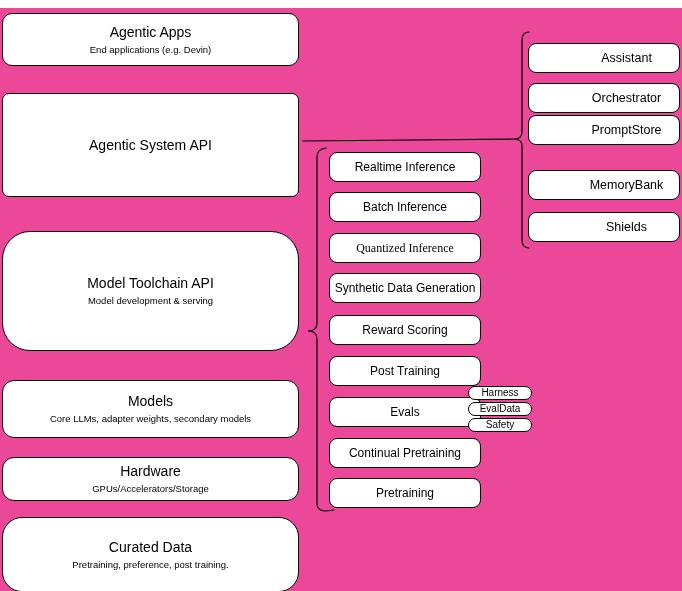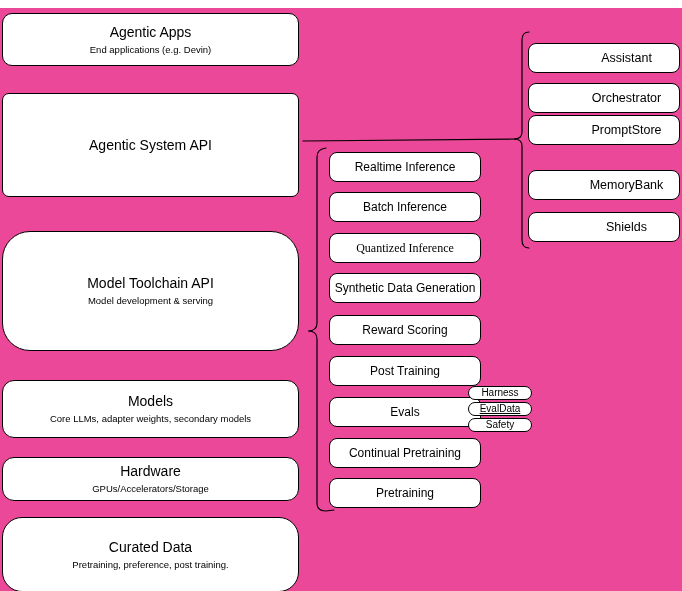--- a/index.html
+++ b/index.html
@@ -40,21 +40,21 @@
   .mb8{top:470px;}
   
   .rbox{left:528px;width:152px;height:30px;border-radius:8px;font-size:12.5px;padding-left:45px;}
   .rb0{top:35px;} .rb1{top:75px;} .rb2{top:107px;text-align:right;} .rb3{top:162px;} .rb4{top:204px;}
   
   .pill{
     left:468px;width:64px;height:14px;
     border-radius:9px;font-size:10px;line-height:1;
     z-index:5;
   }
-  .p0{top:378px;} .p1{top:394px;text-decoration:underline;} .p2{top:410px;}
+  .p0{top:378px;} .p1{top:394px;} .p2{top:410px;}
 </style>
 </head>
 <body>
 
 <div class="canvas">
 
   <svg class="overlay" width="682" height="591" viewBox="0 0 682 591">
     <path d="M303,133 L516,131" stroke="#000" stroke-width="1.2" fill="none" stroke-linecap="round"></path>
     <path d="M529,24 Q522,24 522,32 L522,124 Q522,131 514,131 Q522,131 522,138 L522,232 Q522,240 529,240" stroke="#000" stroke-width="1.2" fill="none" stroke-linecap="round"></path>
     <path d="M326,140 Q317,141 317,149 L317,315 Q317,323 308,323 Q317,323 317,331 L317,495 Q317,503 326,503 L334,502" stroke="#000" stroke-width="1.2" fill="none" stroke-linecap="round"></path>

